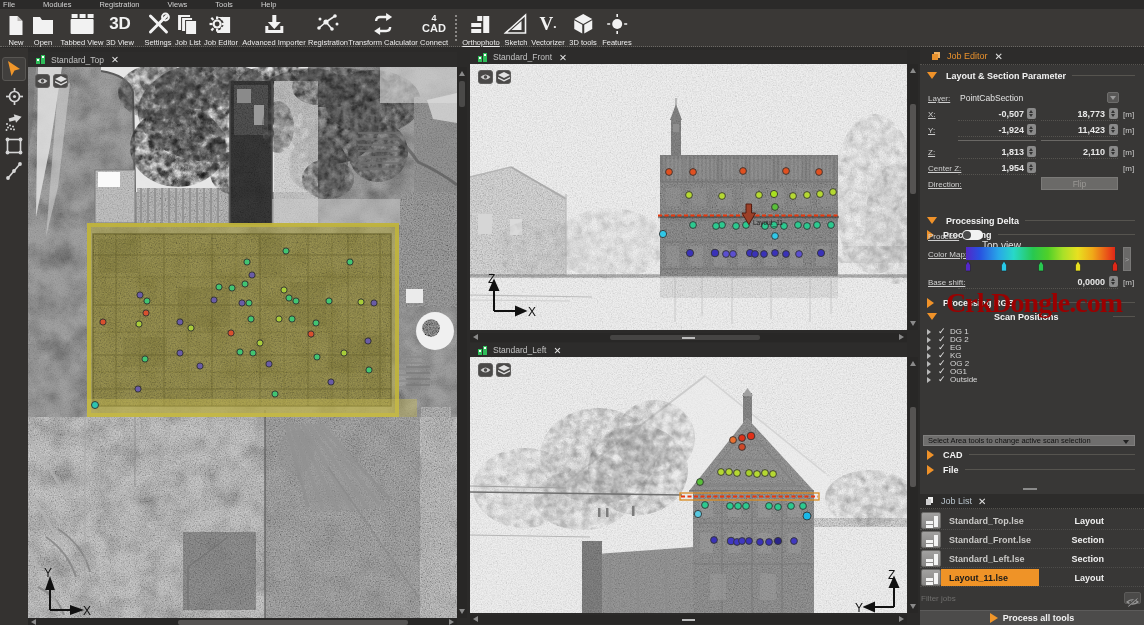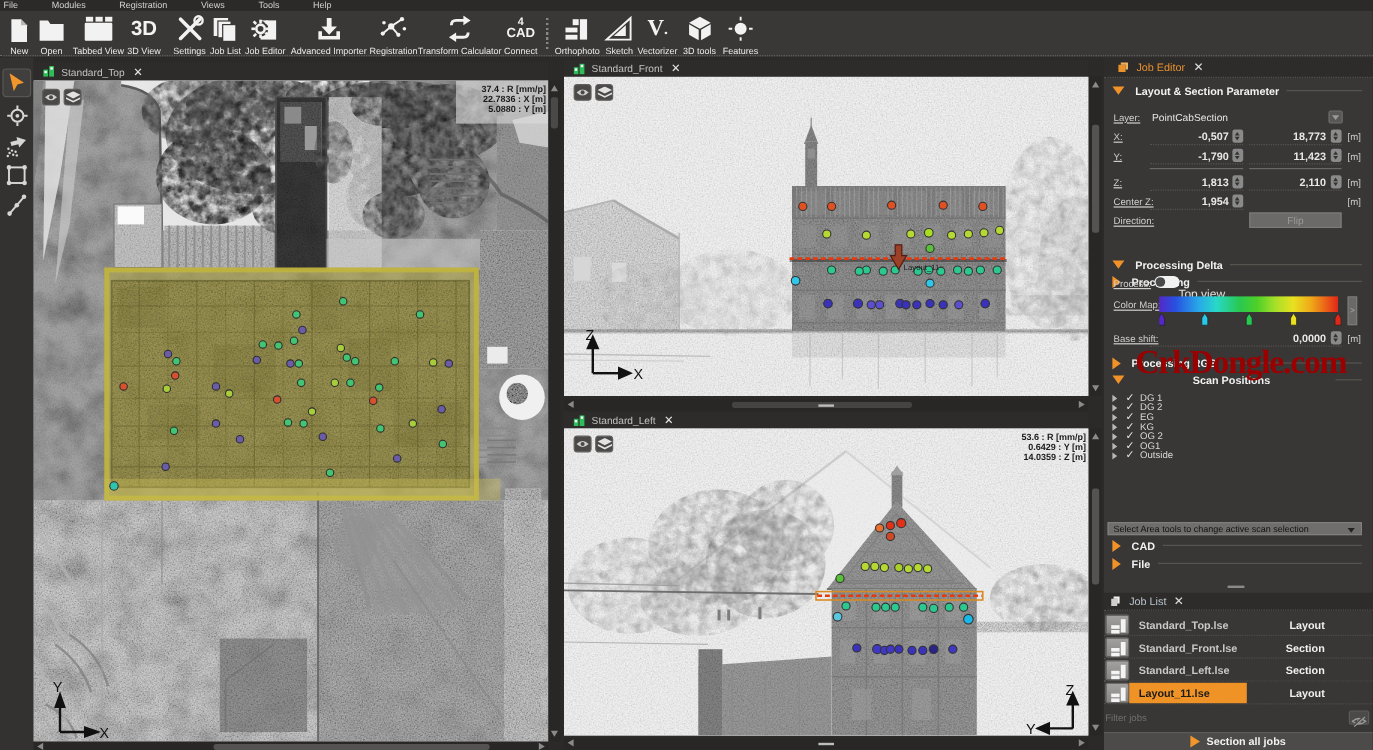--- a/index.html
+++ b/index.html
@@ -197,21 +197,21 @@
       <div class="lb">Transform Calculator</div>
     </div>
     <div class="tbtn" style="position:absolute;left:434px;transform:translateX(-50%);">
       <div class="ic" style="flex-direction:column;display:flex;align-items:center;">
           <div style="color:#f2f2f2;font-weight:bold;font-size:9px;line-height:1;">4</div>
           <div style="color:#f2f2f2;font-weight:bold;font-size:11px;line-height:1;">CAD</div>
         </div>
       <div class="lb">Connect</div>
     </div>
     <div style="position:absolute;left:455px;top:6px;width:2px;height:26px;background:repeating-linear-gradient(#8a8886 0 2px, transparent 2px 4px);"></div>
-    <div class="tbtn" style="position:absolute;left:481px;transform:translateX(-50%);">
+    <div class="tbtn" style="position:absolute;left:481px;transform:translateX(-50%);text-decoration:underline;">
       <div class="ic">
           <svg width="24" height="23" viewBox="0 0 24 23">
             <g fill="#f2f2f2">
               <rect x="2" y="10" width="10" height="4"></rect>
               <rect x="2" y="16" width="10" height="4"></rect>
               <rect x="8" y="3" width="5" height="5"></rect>
               <rect x="14" y="3" width="6" height="17"></rect>
             </g>
           </svg>
         </div>
@@ -949,21 +949,20 @@
           <circle cx="5.5" cy="4" r="1.7" fill="#4a4948"></circle>
         </svg>
       </div>
     <div class="vbtn">
         <svg width="12" height="11" viewBox="0 0 12 11">
           <path d="M6 0 L12 3 L6 6 L0 3 Z" fill="#e2e2e2"></path>
           <path d="M0 5 L6 8 L12 5 L12 6.5 L6 9.5 L0 6.5 Z" fill="#e2e2e2"></path>
         </svg>
       </div>
   </div>
-  <div class="coords" style="left:330px;top:71px;width:125px;">37.4 : R [mm/p]<br>22.7836 : X [m]<br>5.0880 : Y [m]</div>
   <div class="vscroll" style="left:457px;top:67px;height:551px;">
     <div class="sarrow" style="left:2px;top:4px;border-left:3.5px solid transparent;border-right:3.5px solid transparent;border-bottom:5px solid #8a8a8a;"></div>
     <div class="sarrow" style="left:2px;bottom:4px;border-left:3.5px solid transparent;border-right:3.5px solid transparent;border-top:5px solid #8a8a8a;"></div>
     <div class="thumbv" style="top:14px;height:26px;background:#4a4948;"></div>
   </div>
   <div class="hscroll" style="left:28px;top:618px;width:429px;">
     <div class="sarrow" style="left:3px;top:1px;border-top:3.5px solid transparent;border-bottom:3.5px solid transparent;border-right:5px solid #8a8a8a;"></div>
     <div class="sarrow" style="right:3px;top:1px;border-top:3.5px solid transparent;border-bottom:3.5px solid transparent;border-left:5px solid #8a8a8a;"></div>
     <div class="thumbh" style="left:150px;width:230px;"></div>
   </div>
@@ -1001,21 +1000,20 @@
           <circle cx="5.5" cy="4" r="1.7" fill="#4a4948"></circle>
         </svg>
       </div>
     <div class="vbtn">
         <svg width="12" height="11" viewBox="0 0 12 11">
           <path d="M6 0 L12 3 L6 6 L0 3 Z" fill="#e2e2e2"></path>
           <path d="M0 5 L6 8 L12 5 L12 6.5 L6 9.5 L0 6.5 Z" fill="#e2e2e2"></path>
         </svg>
       </div>
   </div>
-  <div class="coords" style="left:780px;top:361px;width:125px;">53.6 : R [mm/p]<br>0.6429 : Y [m]<br>14.0359 : Z [m]</div>
   <div class="vscroll" style="left:908px;top:357px;height:256px;">
     <div class="sarrow" style="left:2px;top:4px;border-left:3.5px solid transparent;border-right:3.5px solid transparent;border-bottom:5px solid #8a8a8a;"></div>
     <div class="sarrow" style="left:2px;bottom:4px;border-left:3.5px solid transparent;border-right:3.5px solid transparent;border-top:5px solid #8a8a8a;"></div>
     <div class="thumbv" style="top:50px;height:80px;"></div>
   </div>
   <div class="hscroll" style="left:470px;top:615px;width:437px;">
     <div class="sarrow" style="left:3px;top:1px;border-top:3.5px solid transparent;border-bottom:3.5px solid transparent;border-right:5px solid #8a8a8a;"></div>
     <div class="sarrow" style="right:3px;top:1px;border-top:3.5px solid transparent;border-bottom:3.5px solid transparent;border-left:5px solid #8a8a8a;"></div>
     <div style="position:absolute;left:212px;top:4px;width:13px;height:1.5px;background:#bdbdbd;"></div>
   </div>
@@ -1046,21 +1044,21 @@
     <div class="dotline" style="position:absolute;left:38px;top:60px;width:78px;height:13px;"></div>
     <div class="fval" style="position:absolute;left:30px;top:61px;width:74px;">-0,507</div>
     <div class="spin" style="position:absolute;left:107px;top:60px;"></div>
     <div class="dotline" style="position:absolute;left:121px;top:60px;width:77px;height:13px;"></div>
     <div class="fval" style="position:absolute;left:110px;top:61px;width:75px;">18,773</div>
     <div class="spin" style="position:absolute;left:189px;top:60px;"></div>
     <div class="munit" style="position:absolute;left:203px;top:62px;">[m]</div>
 
     <div class="flabel" style="position:absolute;left:8px;top:78px;">Y:</div>
     <div class="dotline" style="position:absolute;left:38px;top:76px;width:78px;height:13px;"></div>
-    <div class="fval" style="position:absolute;left:30px;top:77px;width:74px;">-1,790</div>
+    <div class="fval" style="position:absolute;left:30px;top:77px;width:74px;">-1,924</div>
     <div class="spin" style="position:absolute;left:107px;top:76px;"></div>
     <div class="dotline" style="position:absolute;left:121px;top:76px;width:77px;height:13px;"></div>
     <div class="fval" style="position:absolute;left:110px;top:77px;width:75px;">11,423</div>
     <div class="spin" style="position:absolute;left:189px;top:76px;"></div>
     <div class="munit" style="position:absolute;left:203px;top:78px;">[m]</div>
 
     <div style="position:absolute;left:38px;top:92px;width:78px;border-top:1px solid #6a6865;"></div>
     <div style="position:absolute;left:121px;top:92px;width:77px;border-top:1px solid #6a6865;"></div>
 
     <div class="flabel" style="position:absolute;left:8px;top:100px;">Z:</div>
@@ -1219,17 +1217,17 @@
     <div style="position:absolute;left:204px;top:544px;width:17px;height:12px;background:#4b4a49;border:1px solid #5c5b5a;border-radius:2px;">
       <svg width="15" height="10" viewBox="0 0 15 10">
           <path d="M2 5 Q7.5 0.5 13 5 Q7.5 9.5 2 5 Z" fill="none" stroke="#9a9a9a" stroke-width="1.2"></path>
           <circle cx="7.5" cy="5" r="1.6" fill="#9a9a9a"></circle>
           <line x1="3" y1="9" x2="12" y2="1" stroke="#4b4a49" stroke-width="1.8"></line>
           <line x1="3.5" y1="9.5" x2="12.5" y2="1.5" stroke="#9a9a9a" stroke-width="1"></line>
         </svg>
     </div>
     <div style="position:absolute;left:0;top:562px;width:224px;height:15px;background:#4c4b4a;border-top:1px solid #5c5b5a;display:flex;align-items:center;justify-content:center;">
       <div style="width:0;height:0;border-left:8px solid #f0962a;border-top:5px solid transparent;border-bottom:5px solid transparent;margin-right:5px;"></div>
-      <span style="color:#f2f2f2;font-size:9px;font-weight:bold;">Section all jobs</span>
+      <span style="color:#f2f2f2;font-size:9px;font-weight:bold;">Process all tools</span>
     </div>
   </div>
   <div style="position:absolute;left:946px;top:287px;width:198px;color:#9b0000;font-family:'Liberation Serif',serif;font-weight:bold;font-size:28px;letter-spacing:-1px;z-index:50;">CrkDongle.com</div>
 </div>
 
 </body></html>

